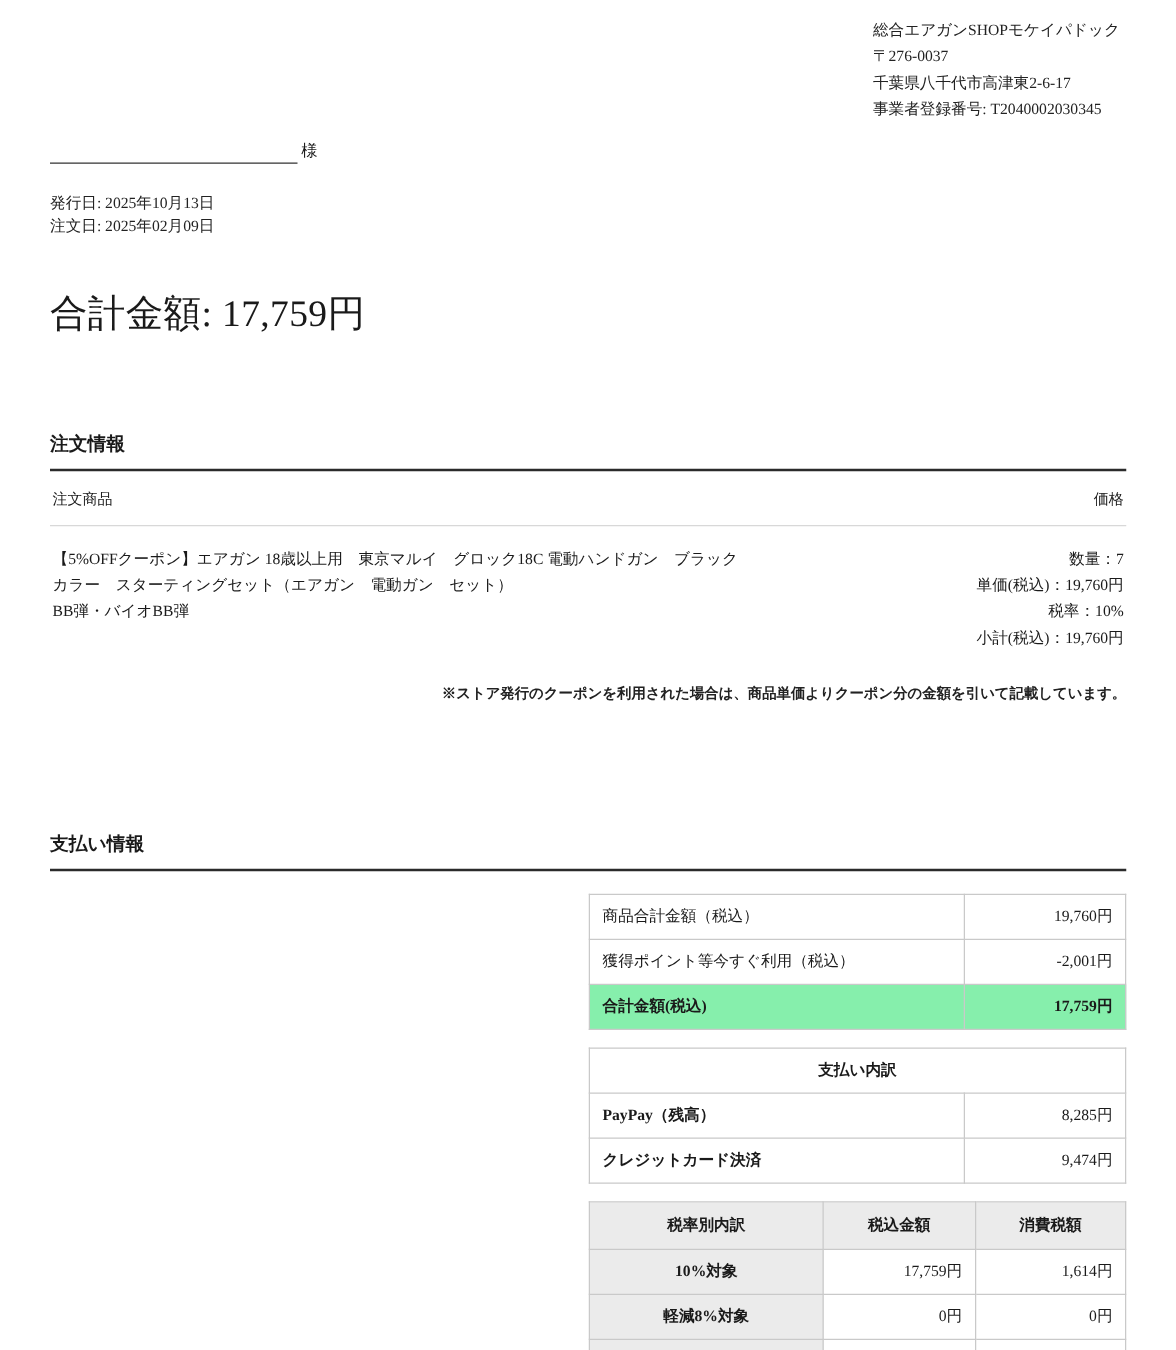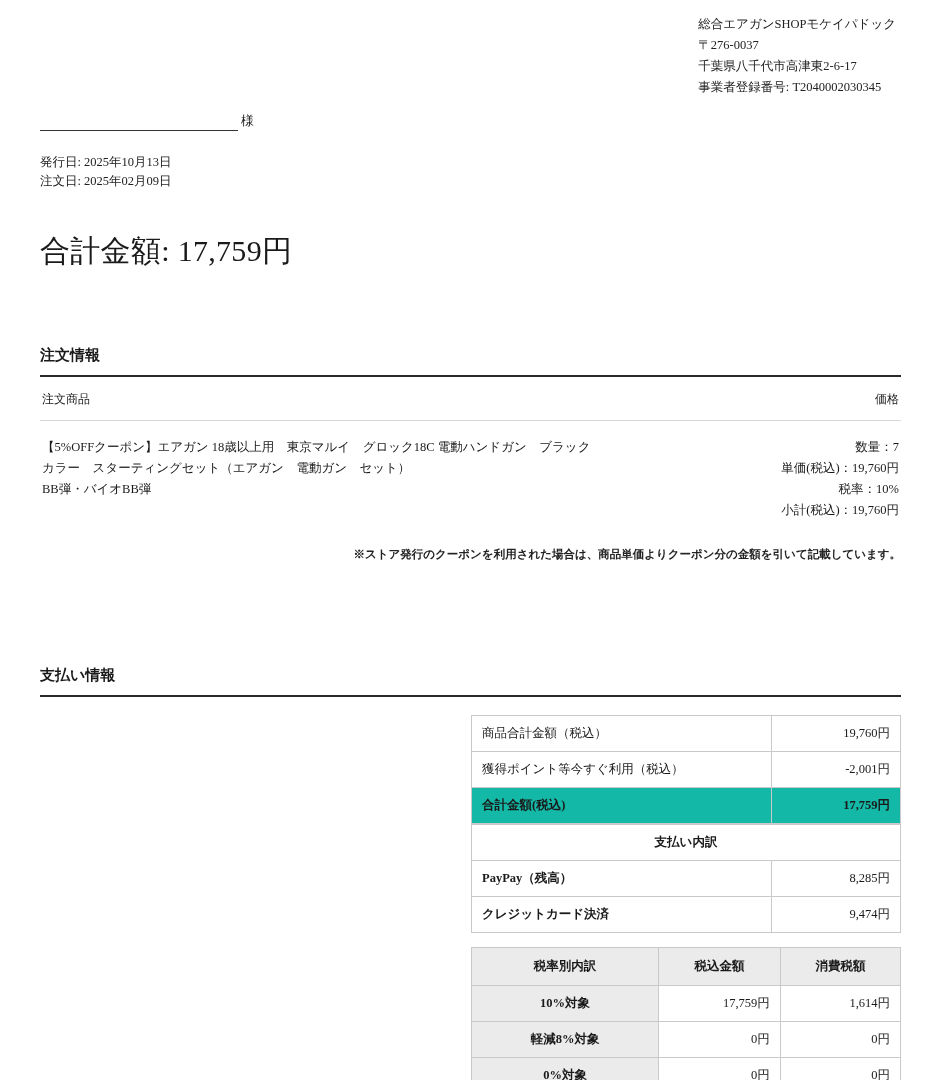--- a/index.html
+++ b/index.html
@@ -134,24 +134,24 @@
     font-size: 12.5px;
   }
   table td, table th {
     border: 1px solid #c9c9c9;
     padding: 9px 10px;
     font-weight: normal;
   }
   .t-summary td.label { text-align: left; }
   .t-summary td.value { text-align: right; width: 108px; }
   .row-highlight td {
-    background: #14b8a6;
-    font-weight: bold;
-  }
-  .t-breakdown { }
+    background: #86efac;
+    font-weight: bold;
+  }
+  .t-breakdown { margin-top: 14px; }
   .t-breakdown td.head {
     text-align: center;
     font-weight: bold;
     background: #fff;
   }
   .t-breakdown td.label { text-align: left; font-weight: bold; }
   .t-breakdown td.value { text-align: right; width: 108px; }
 
   .t-tax { margin-top: 14px; }
   .t-tax th {

